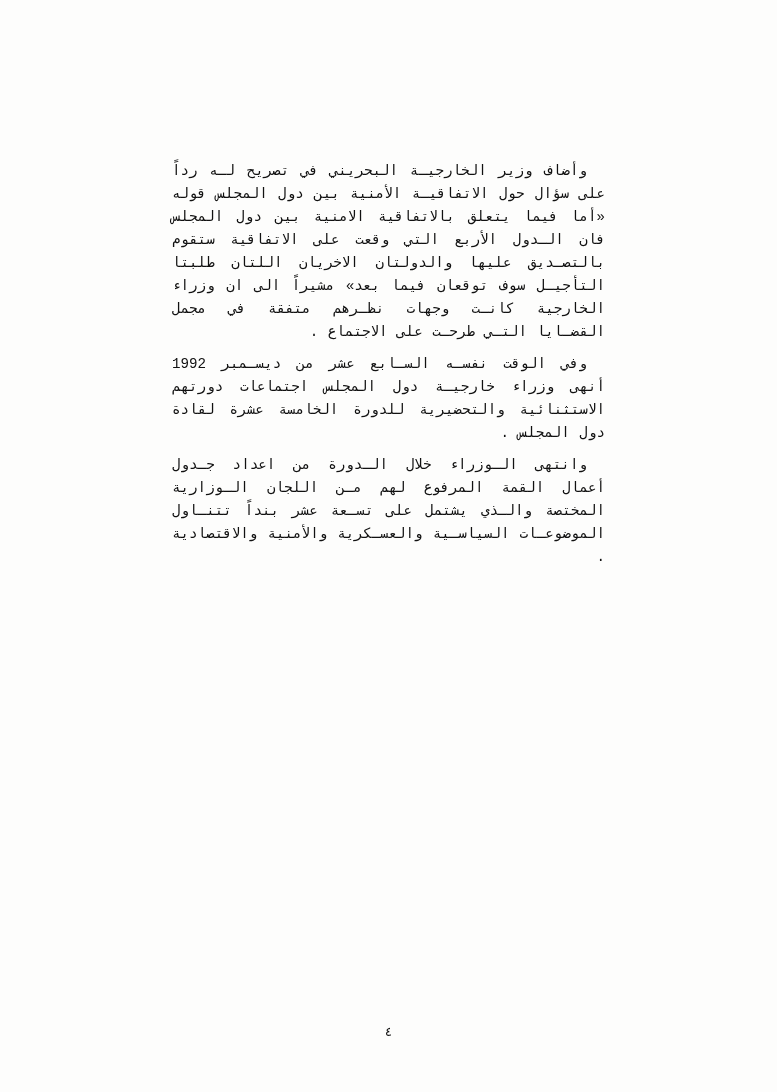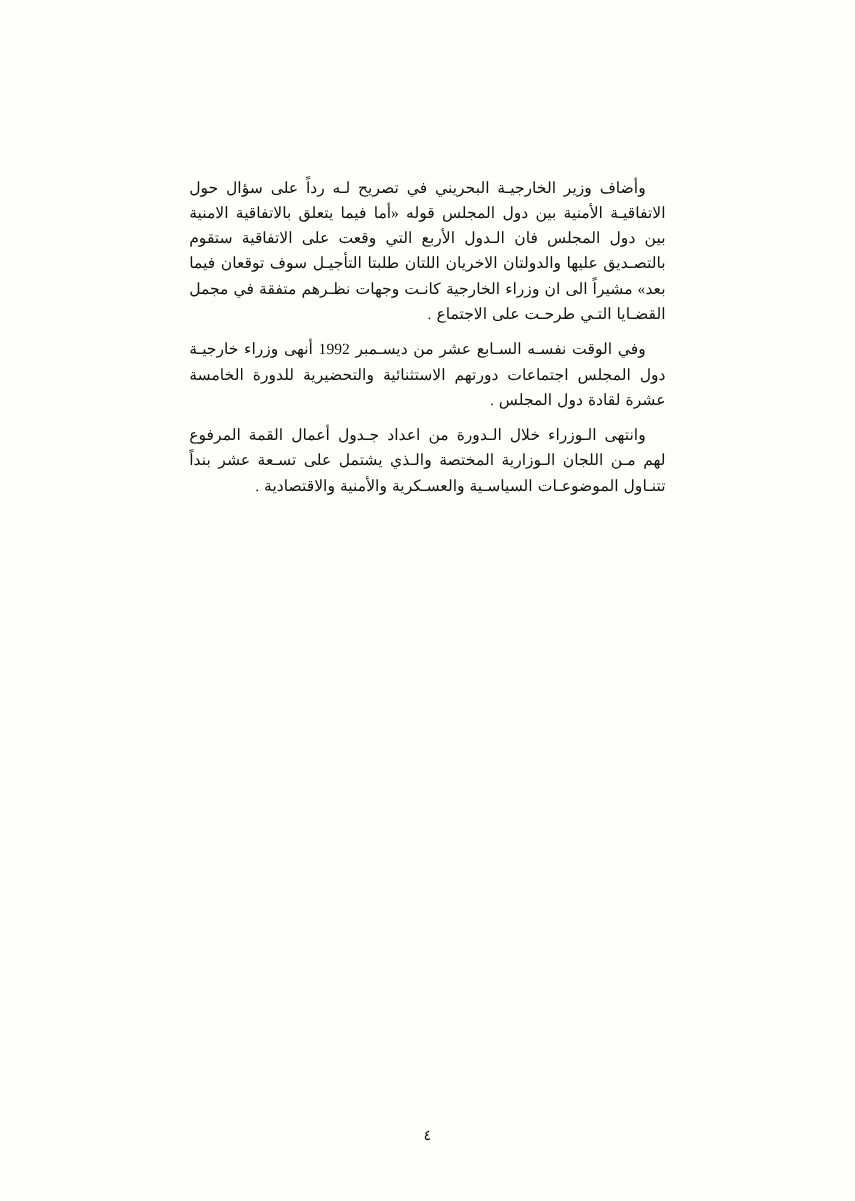--- a/index.html
+++ b/index.html
@@ -12,20 +12,21 @@
     height: 1092px;
     position: relative;
     font-family: "Liberation Serif", "DejaVu Serif", serif;
     color: #111111;
     overflow: hidden;
   }
   .page {
     position: absolute;
     inset: 0;
     background: #fdfdfc;
+    font-family: Liberation Mono, monospace;
   }
   .content {
     position: absolute;
     top: 160px;
     right: 172px;
     left: 172px;
     direction: rtl;
     text-align: justify;
   }
   .para {

